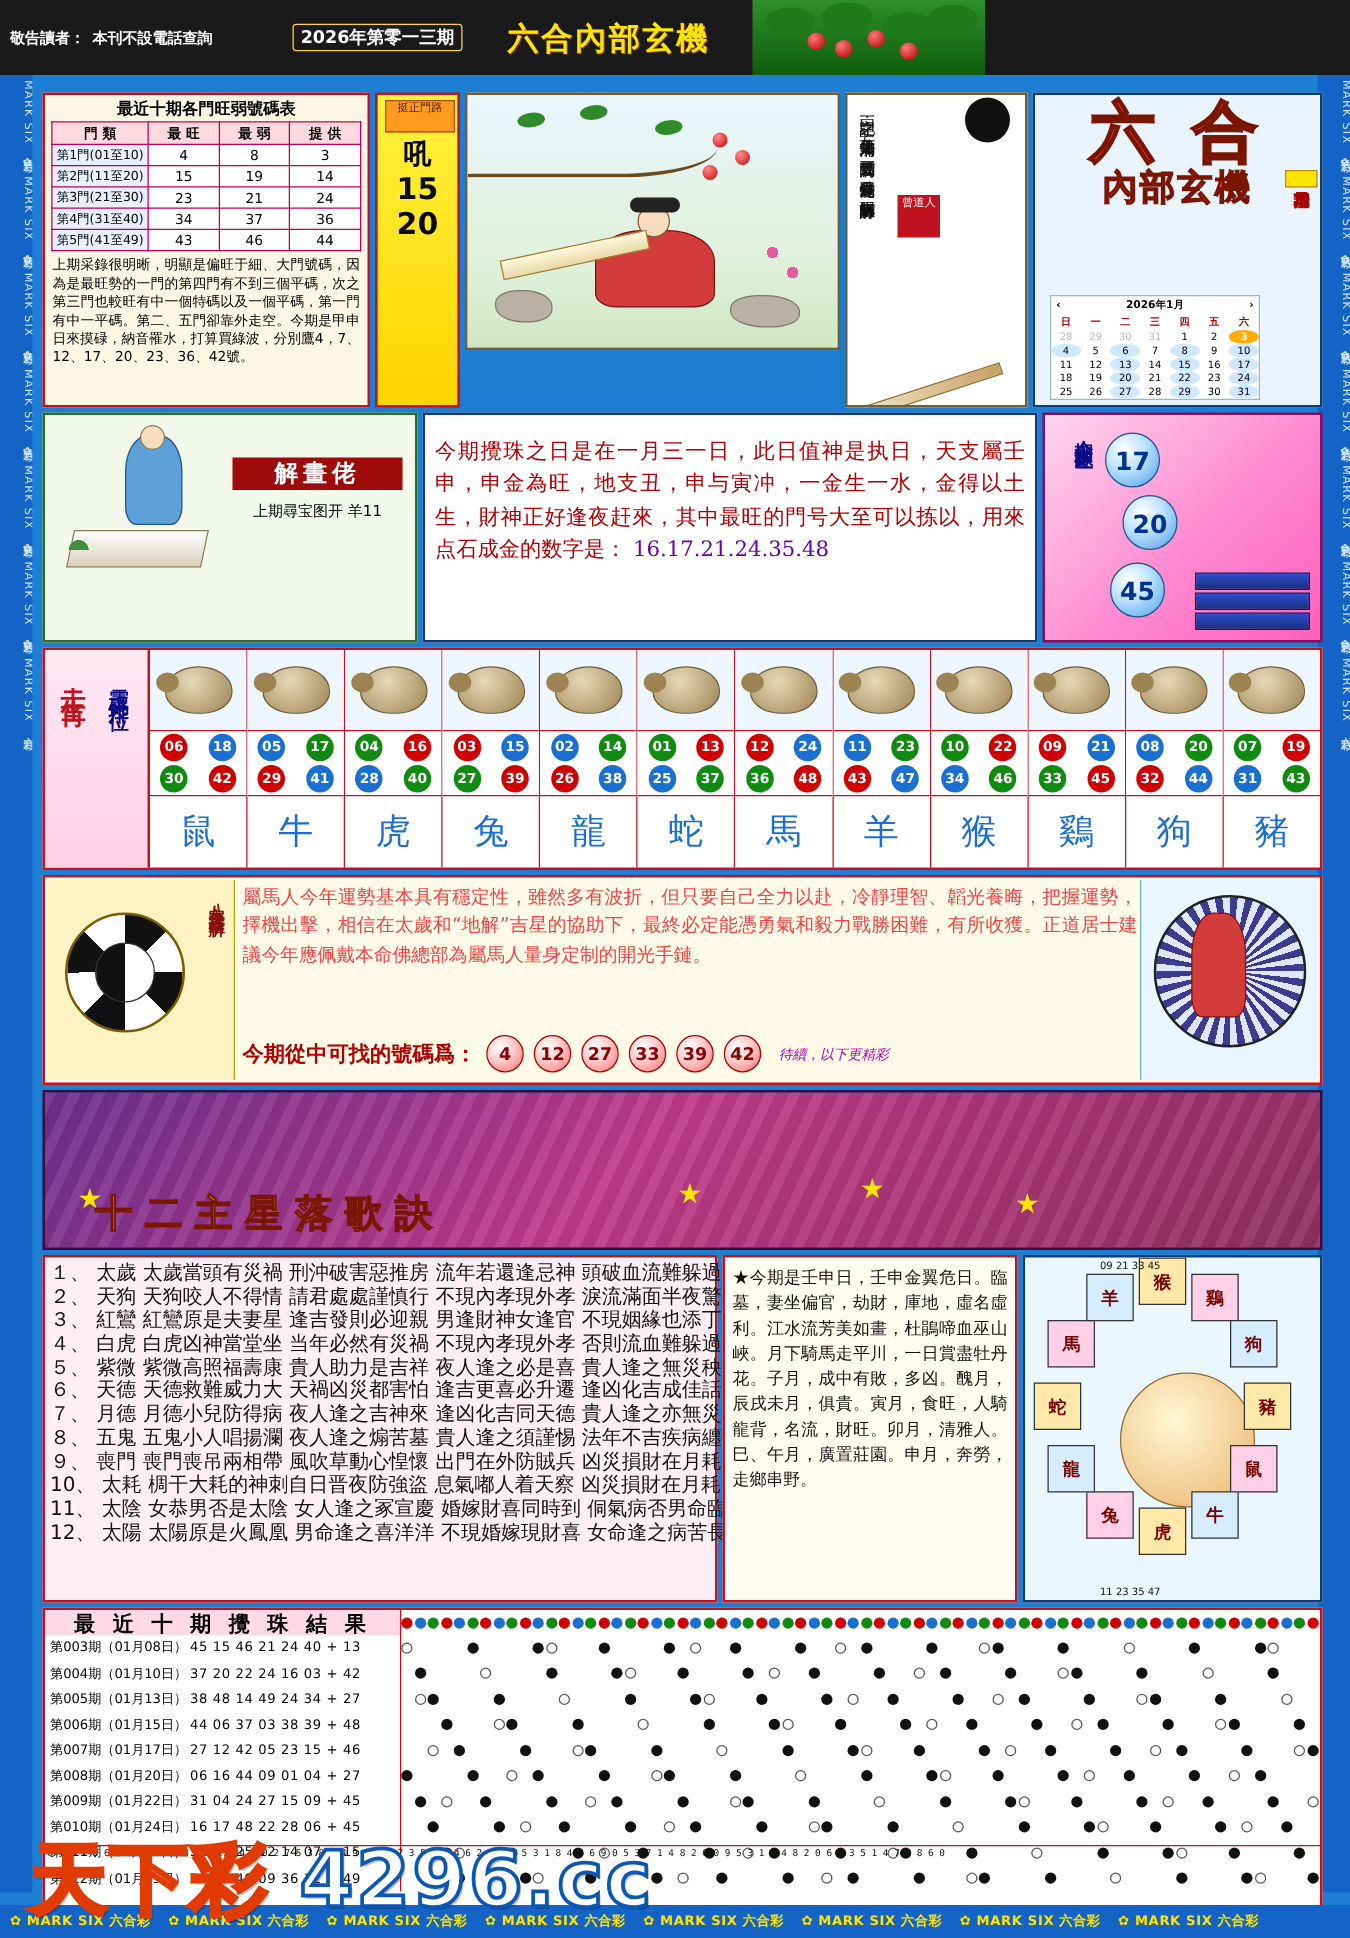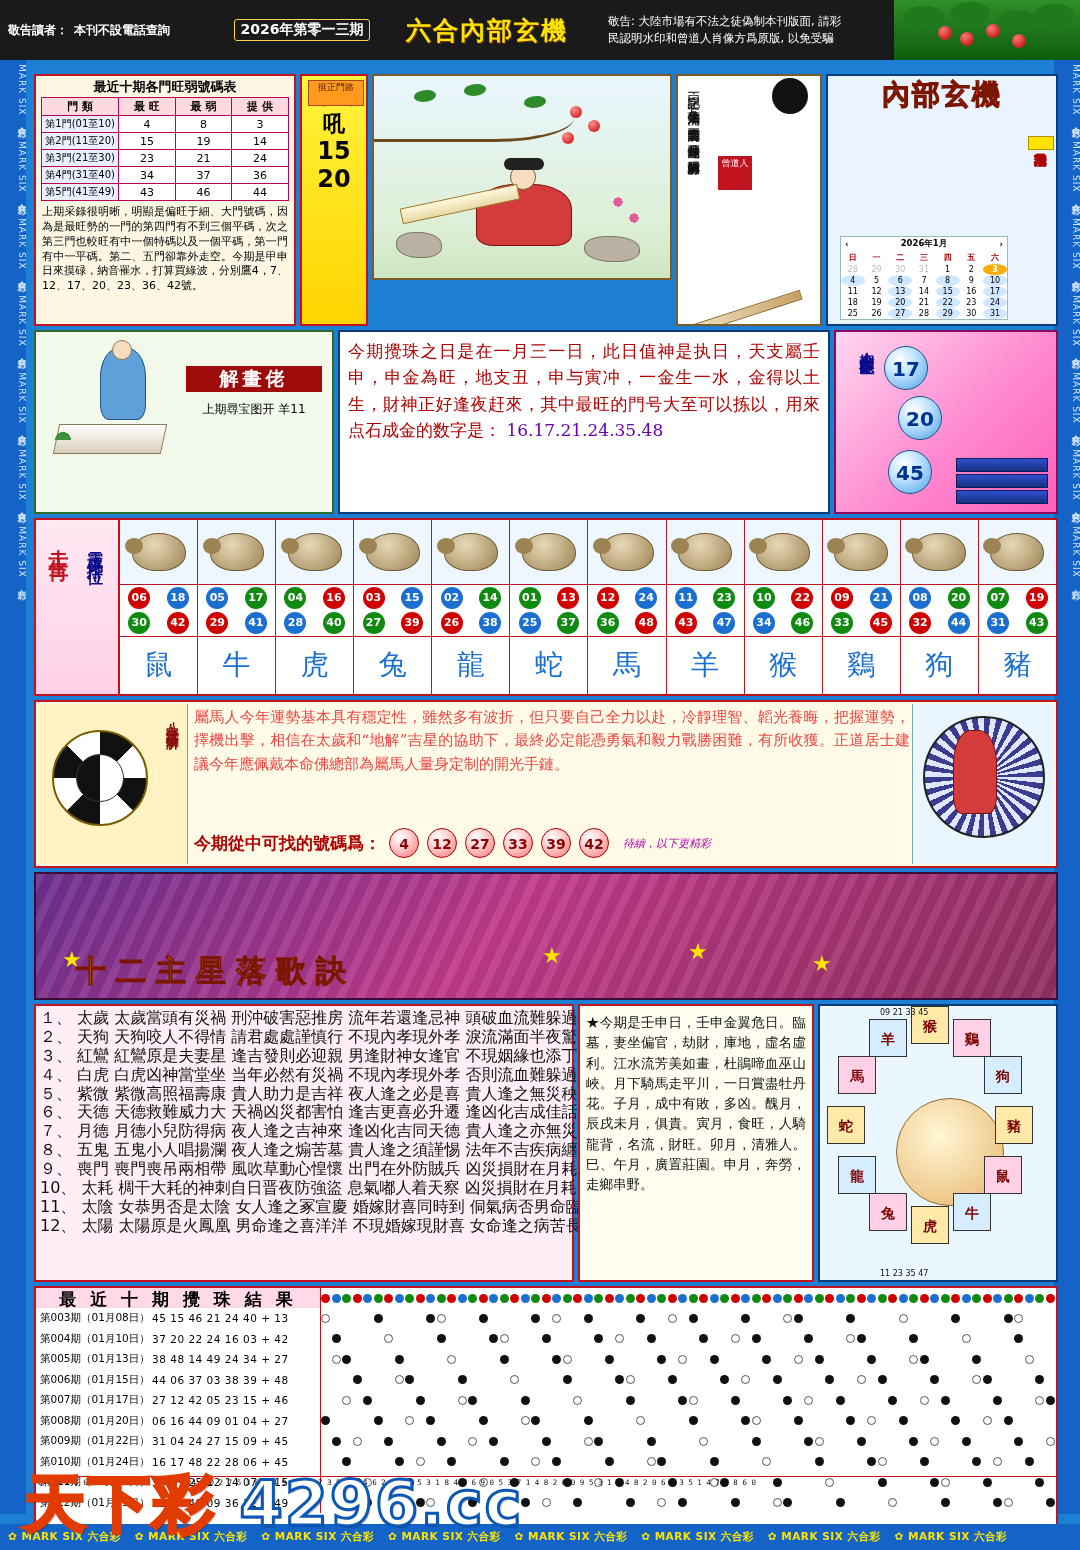--- a/index.html
+++ b/index.html
@@ -133,21 +133,21 @@
   #pF .hd { background:#9d0b0b; color:#fff; font-size:19px; font-weight:bold; text-align:center; letter-spacing:4px; width:136px; margin-left:150px; margin-top:34px; }
   #pF .sub { font-size:12px; text-align:center; margin-left:150px; width:136px; margin-top:8px; line-height:1.5;}
   #pF .pic { position:absolute; left:6px; top:6px; width:140px; height:120px; }
   #pF .pic .book { position:absolute; left:14px; bottom:4px; width:108px; height:30px; background:linear-gradient(180deg,#fff,#d8d0bb); border:1px solid #8a7c55; transform:skewX(-12deg);}
   #pF .pic .man { position:absolute; left:58px; top:10px; width:46px; height:72px; background:#5ea0d8; border:1px solid #1d5584; border-radius:40% 40% 20% 20%;}
   #pF .pic .head2 { position:absolute; left:70px; top:2px; width:20px; height:20px; border-radius:50%; background:#f7dcc0; border:1px solid #8a7c55;}
   #pF .pic .grass { position:absolute; left:4px; bottom:18px; width:34px; height:26px; background:radial-gradient(circle at 50% 100%,#3f8f3f 25%, transparent 26%); }
 
   
   #pG { left:312px; top:270px; width:492px; height:184px; background:#fff; border:2px solid #0b3c7a; }
-  #pG .body { font-family:"DejaVu Serif", serif; font-size:17px; line-height:1.55; color:#b00000; padding:6px 8px; text-align:justify; }
+  #pG .body { font-family:"DejaVu Serif", serif; font-size:17px; line-height:1.55; color:#b00000; padding:16px 8px; text-align:justify; }
   #pG .nums { color:#6a00b0; }
 
   
   #pH { left:808px; top:270px; width:224px; height:184px; background:linear-gradient(135deg,#ffd6ef,#ff8ad0 55%,#ff5fbc); border:2px solid #8a0b5a; overflow:hidden; }
   #pH .lab { position:absolute; left:6px; top:8px; width:34px; font-size:15px; font-weight:bold; color:#0b0b8a; writing-mode:vertical-rl; letter-spacing:2px;}
   #pH .ball { position:absolute; width:44px; height:44px; border-radius:50%; background:radial-gradient(circle at 35% 30%,#ffffff,#bfe3ff 40%,#4aa0e6); border:1px solid #16558f; color:#00338f; font-weight:bold; font-size:20px; text-align:center; line-height:44px;}
   #pH .books { position:absolute; right:8px; bottom:8px; width:92px; height:58px; }
   #pH .books i { position:absolute; left:0; width:92px; height:14px; background:linear-gradient(180deg,#2f4fd0,#17307f); border:1px solid #0a1d55; display:block;}
   #pH .blossom { position:absolute; left:44px; top:4px; width:70px; height:90px; }
 
@@ -237,24 +237,20 @@
 
   <div class="topbar">
     <div class="warnleft">
       <span>敬告讀者：</span>
       <span>本刊不設電話查詢</span>
     </div>
     <div class="issue">
       <span>2026年第零一三期</span>
     </div>
     <div class="maintitle">六合內部玄機</div>
-    <div class="warnright">
-      <span>敬告: 大陸市場有不法之徒偽制本刊版面, 請彩</span>
-      <span>民認明水印和曾道人肖像方爲原版, 以免受騙</span>
-    </div>
     <div class="cherry">
       <span class="leaf" style="left:10px;top:6px;"></span>
       <span class="leaf" style="left:56px;top:2px;"></span>
       <span class="leaf" style="left:104px;top:10px;"></span>
       <span class="leaf" style="left:140px;top:4px;"></span>
       <span class="berry" style="left:44px;top:26px;"></span>
       <span class="berry" style="left:66px;top:32px;"></span>
       <span class="berry" style="left:92px;top:24px;"></span>
       <span class="berry" style="left:118px;top:34px;"></span>
     </div>
@@ -358,20 +354,21 @@
     <div class="panel" id="pD">
       <div class="ink">
           <div class="circ"></div>
         </div>
       <div class="vtxt">一字記之曰：互 天下清滿月如鈎。 滴答聲聞三更后， 金蛇為伴月滿圓， 兩杯薄酒訴離腸</div>
       <div class="seal">曾道人</div>
       <div class="brush"></div>
     </div>
 
     <div class="panel" id="pE">
+      <div class="big1">六 合</div>
       <div class="big2">內部玄機</div>
       <div class="vlabel">本月攪珠日期</div>
       <div class="cal">
         <div class="cb">
           <span>‹</span>
           <span>2026年1月</span>
           <span>›</span>
         </div>
         <table>
           <thead>

